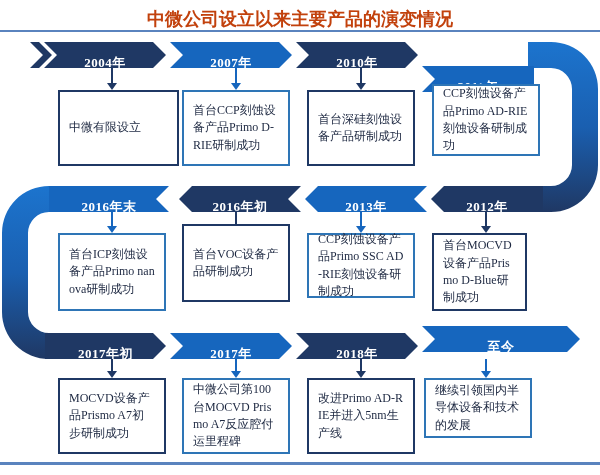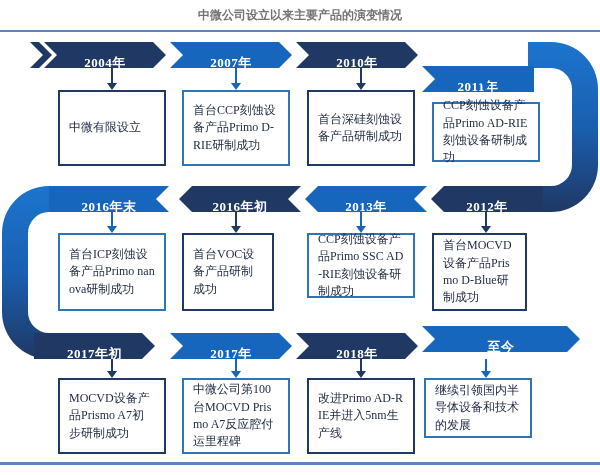--- a/index.html
+++ b/index.html
@@ -14,21 +14,21 @@
   html,body{width:600px;height:475px;}
   body{
     position:relative;
     background:#ffffff;
     font-family:"Liberation Serif", serif;
     overflow:hidden;
   }
   .title{
     position:absolute;top:7px;left:0;width:600px;
     text-align:center;font-family:"Liberation Sans", sans-serif;
-    font-weight:bold;font-size:12px;color:#737373;
+    font-weight:bold;font-size:18px;color:#c2410c;
   }
   .rule{position:absolute;left:0;width:600px;background:var(--rule);}
   .rule.top{top:30px;height:2px;}
   .rule.bottom{top:462px;height:3px;}
 
   .arrow{
     position:absolute;height:40px;
     display:flex;align-items:center;justify-content:center;
   }
   .arrow .yr{
@@ -119,30 +119,30 @@
   </div>
 <div class="connector dark" style="left:356px;top:68px;height:22px">
     <div class="stem"></div>
     <div class="head"></div>
   </div>
 <div class="connector blue" style="left:481px;top:68px;height:22px">
     <div class="stem"></div>
     <div class="head"></div>
   </div>
 
-<div class="box b-dark" style="left:58px;top:90px;width:108px;height:76px">
+<div class="box b-dark" style="left:58px;top:90px;width:121px;height:76px">
   <span>中微有限设立</span>
   </div>
 <div class="box b-blue" style="left:182px;top:90px;width:108px;height:76px">
   <span>首台CCP刻蚀设备产品Primo D-RIE研制成功</span>
   </div>
 <div class="box b-dark" style="left:307px;top:90px;width:108px;height:76px">
   <span>首台深硅刻蚀设备产品研制成功</span>
   </div>
-<div class="box b-blue" style="left:432px;top:102px;width:108px;height:60px">
+<div class="box b-blue" style="left:432px;top:84px;width:108px;height:72px">
   <span>CCP刻蚀设备产品Primo AD-RIE刻蚀设备研制成功</span>
   </div>
 
 <div class="arrow blue l-startflat" style="left:49px;top:186px;width:120px">
   <span class="yr">2016年末</span>
   </div>
 <div class="arrow dark l-std" style="left:179px;top:186px;width:122px">
   <span class="yr">2016年初</span>
   </div>
 <div class="arrow blue l-std" style="left:305px;top:186px;width:122px">
@@ -165,31 +165,31 @@
     <div class="head"></div>
   </div>
 <div class="connector dark" style="left:481px;top:212px;height:21px">
     <div class="stem"></div>
     <div class="head"></div>
   </div>
 
 <div class="box b-blue" style="left:58px;top:233px;width:108px;height:78px">
   <span>首台ICP刻蚀设备产品Primo nanova研制成功</span>
   </div>
-<div class="box b-dark" style="left:182px;top:233px;width:92px;height:78px">
+<div class="box b-dark" style="left:182px;top:224px;width:108px;height:78px">
   <span>首台VOC设备产品研制成功</span>
   </div>
 <div class="box b-blue" style="left:307px;top:233px;width:108px;height:65px">
   <span>CCP刻蚀设备产品Primo SSC AD-RIE刻蚀设备研制成功</span>
   </div>
 <div class="box b-dark" style="left:432px;top:233px;width:95px;height:78px">
   <span>首台MOCVD设备产品Prismo D-Blue研制成功</span>
   </div>
 
-<div class="arrow dark r-startflat" style="left:34px;top:333px;width:121px">
+<div class="arrow dark r-startflat" style="left:45px;top:333px;width:121px">
   <span class="yr">2017年初</span>
   </div>
 <div class="arrow blue r-std" style="left:170px;top:333px;width:122px">
   <span class="yr">2017年</span>
   </div>
 <div class="arrow dark r-std" style="left:296px;top:333px;width:122px">
   <span class="yr">2018年</span>
   </div>
 <div class="arrow blue r-final" style="left:422px;top:326px;width:158px">
   <span class="yr">至今</span>

